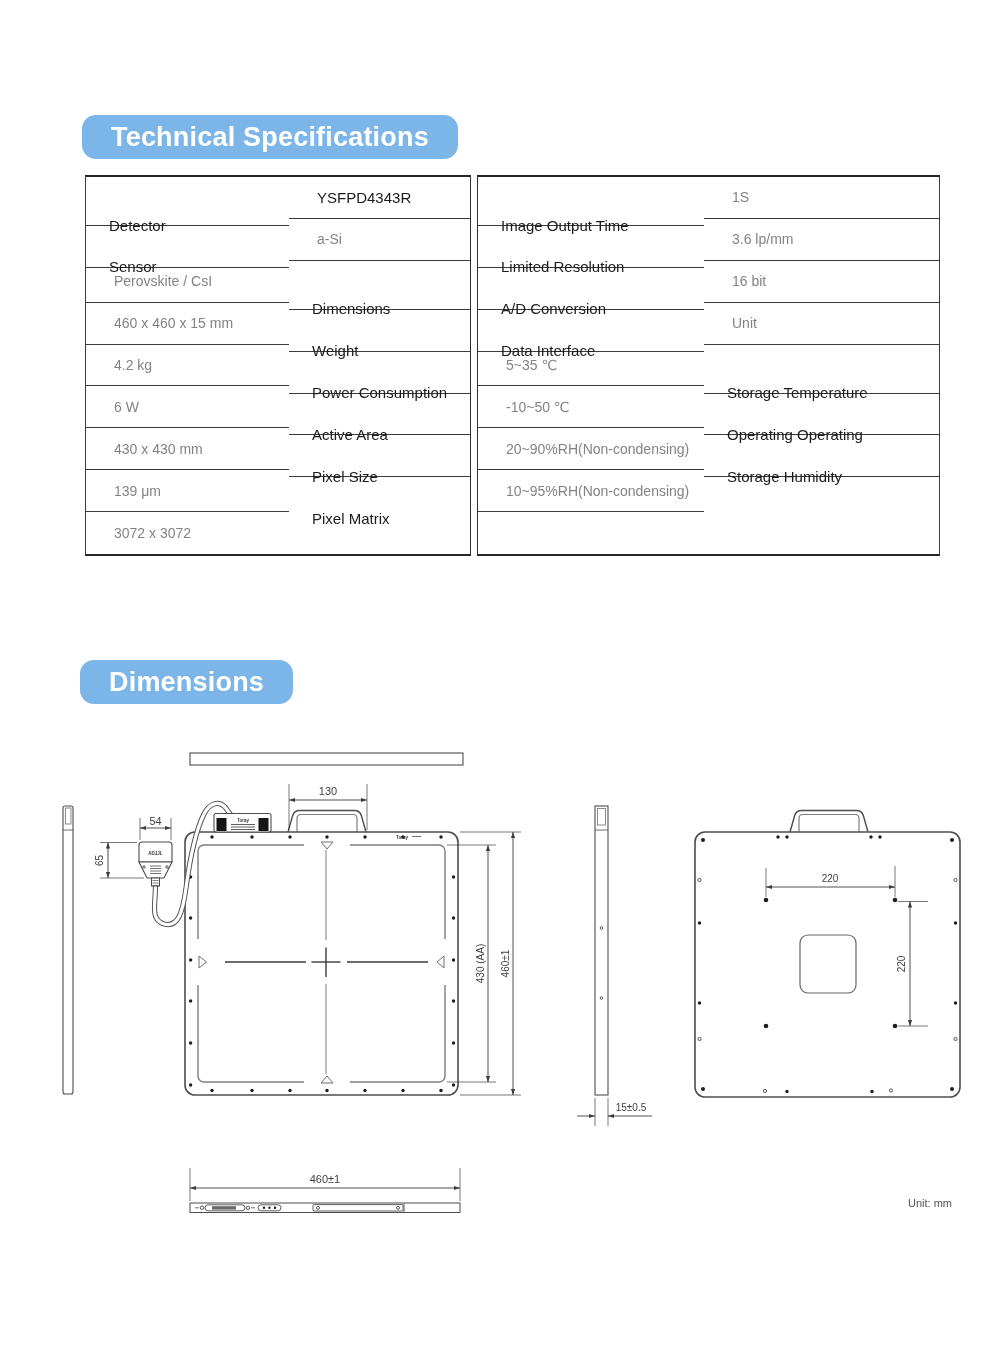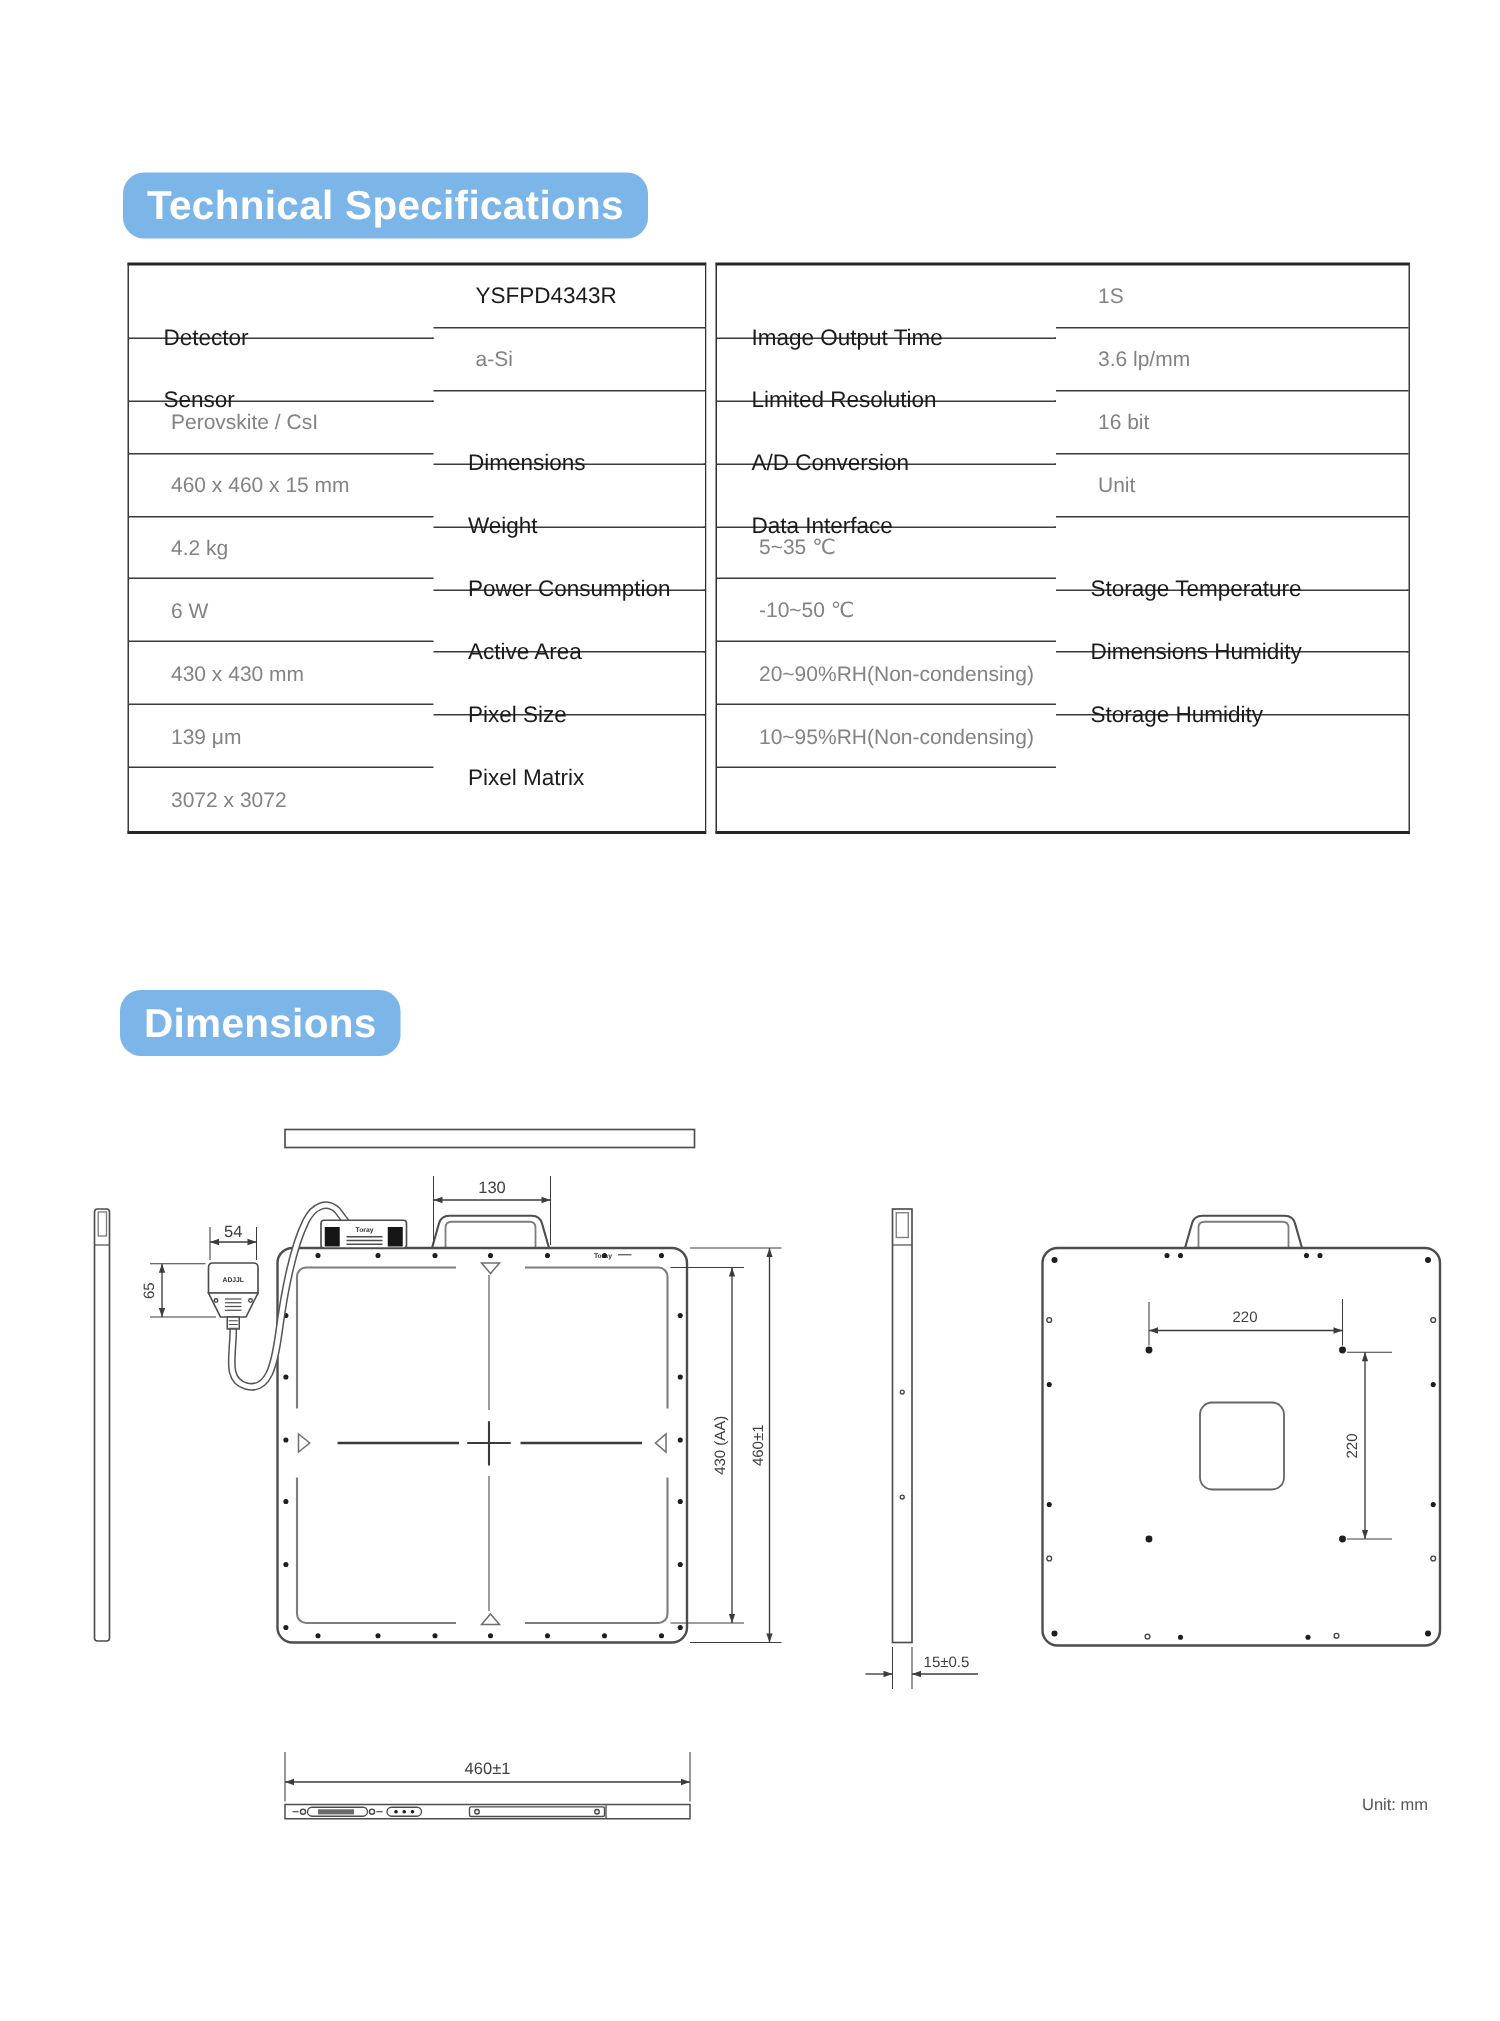--- a/index.html
+++ b/index.html
@@ -3,21 +3,21 @@
 <meta charset="utf-8">
 <style>
   html,body{margin:0;padding:0;}
   body{
     width:1000px;height:1347px;position:relative;background:#ffffff;
     font-family:"Liberation Sans","DejaVu Sans",sans-serif;overflow:hidden;
   }
   .pill{
     position:absolute;background:#7cb5e8;color:#fff;font-weight:bold;
     font-size:27px;height:44px;line-height:44px;border-radius:14px;
-    padding:0 16px;letter-spacing:.2px;white-space:nowrap;
+    padding:0 29px;letter-spacing:.2px;white-space:nowrap;
   }
   #pill-specs{left:82px;top:115px;}
   #pill-dims{left:80px;top:660px;}
   .spec-table{position:absolute;left:85px;top:175px;width:855px;display:flex;}
   .sub{display:grid;grid-auto-rows:41.88px;background:#fff;
        border-top:2px solid #262626;border-bottom:2px solid #262626;}
   #spec-left{grid-template-columns:203px 1fr;width:384px;
        border-left:1px solid #3b3b3b;border-right:1.5px solid #303030;}
   .tbl-gap{width:6px;background:#fff;}
   #spec-right{grid-template-columns:226px 1fr;flex:1;
@@ -76,21 +76,21 @@
       <div class="cell val">1S</div>
       <div class="cell lbl">Limited Resolution</div>
       <div class="cell val">3.6 lp/mm</div>
       <div class="cell lbl">A/D Conversion</div>
       <div class="cell val">16 bit</div>
       <div class="cell lbl">Data Interface</div>
       <div class="cell val">Unit</div>
       <div class="cell val">5~35 ℃</div>
       <div class="cell lbl">Storage Temperature</div>
       <div class="cell val">-10~50 ℃</div>
-      <div class="cell lbl">Dimensions Humidity</div>
+      <div class="cell lbl">Operating Operating</div>
       <div class="cell val">20~90%RH(Non-condensing)</div>
       <div class="cell lbl">Storage Humidity</div>
       <div class="cell val">10~95%RH(Non-condensing)</div>
       <div class="cell lbl"></div>
       <div class="cell val"></div>
     </div>
 </div>
 
 <div class="pill" id="pill-dims">Dimensions</div>
 

